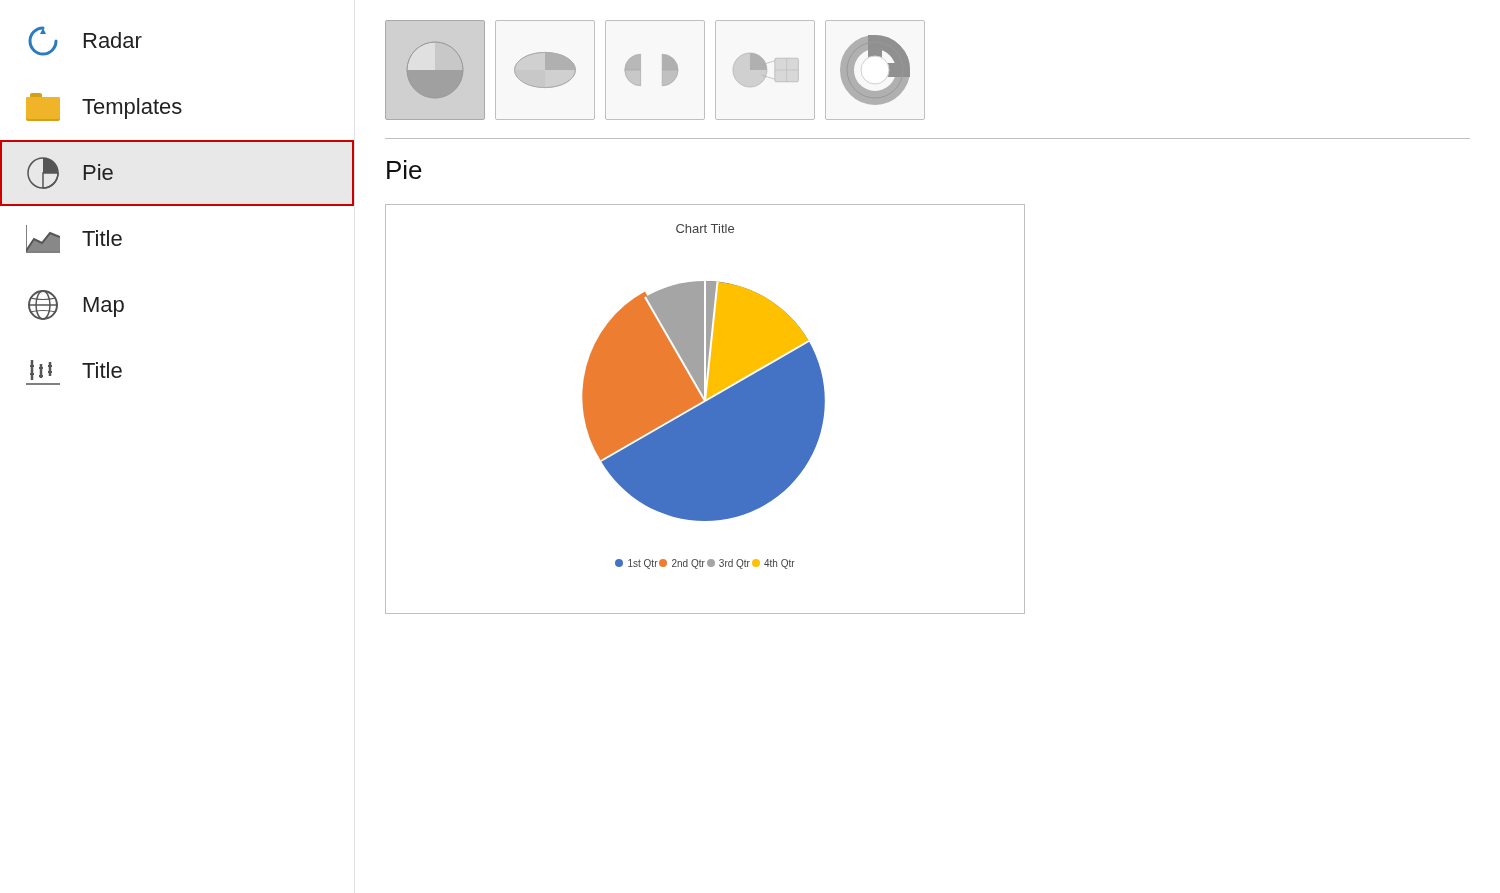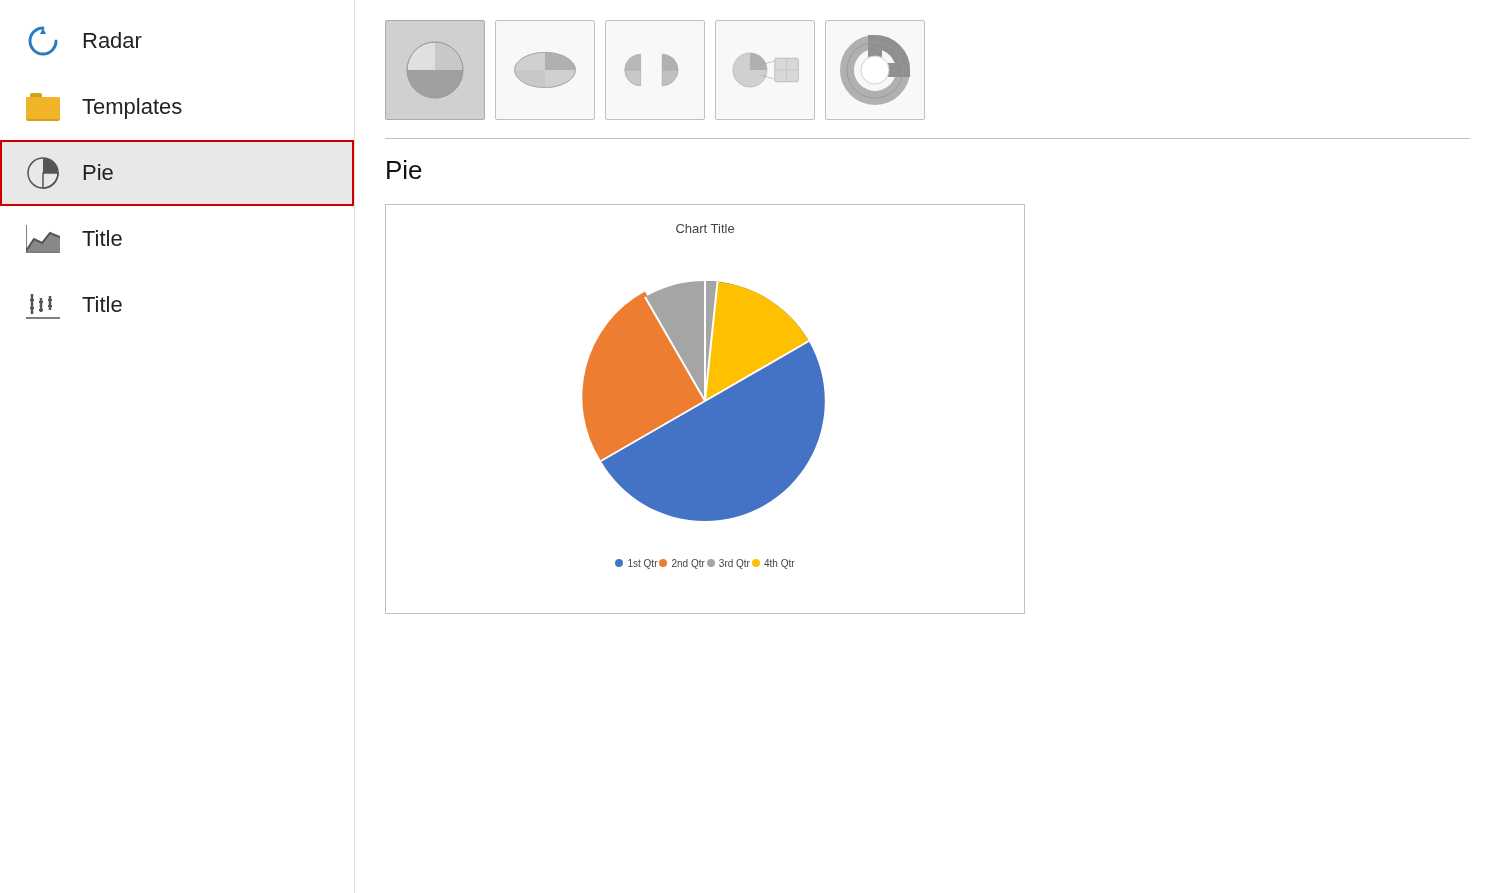--- a/index.html
+++ b/index.html
@@ -197,20 +197,32 @@
         <polygon points="0,26 8,14 16,18 24,8 34,12 34,26" fill="#555" opacity="0.7"></polygon>
         <polyline points="0,26 8,14 16,18 24,8 34,12" fill="none" stroke="#555" stroke-width="2"></polyline>
         <line x1="0" y1="27" x2="34" y2="27" stroke="#555" stroke-width="1.5"></line>
         <line x1="0" y1="0" x2="0" y2="27" stroke="#555" stroke-width="1.5"></line>
       </svg>
     </div>
     <span class="label">Title</span>
   </div>
 
 
+  <div class="sidebar-item">
+    <div class="icon-wrap">
+      <svg width="34" height="34" viewBox="0 0 34 34">
+        <circle cx="17" cy="17" r="14" fill="none" stroke="#555" stroke-width="2"></circle>
+        <ellipse cx="17" cy="17" rx="7" ry="14" fill="none" stroke="#555" stroke-width="1.5"></ellipse>
+        <line x1="3" y1="17" x2="31" y2="17" stroke="#555" stroke-width="1.5"></line>
+        <path d="M4 10 Q17 13 30 10" fill="none" stroke="#555" stroke-width="1.2"></path>
+        <path d="M4 24 Q17 21 30 24" fill="none" stroke="#555" stroke-width="1.2"></path>
+      </svg>
+    </div>
+    <span class="label">Map</span>
+  </div>
 
   <div class="sidebar-item">
     <div class="icon-wrap">
       <svg width="34" height="30" viewBox="0 0 34 30">
         <line x1="6" y1="4" x2="6" y2="24" stroke="#555" stroke-width="2.5"></line>
         <line x1="4" y1="10" x2="8" y2="10" stroke="#555" stroke-width="2"></line>
         <line x1="4" y1="18" x2="8" y2="18" stroke="#555" stroke-width="2"></line>
         <line x1="15" y1="8" x2="15" y2="22" stroke="#555" stroke-width="2.5"></line>
         <line x1="13" y1="12" x2="17" y2="12" stroke="#555" stroke-width="2"></line>
         <line x1="13" y1="20" x2="17" y2="20" stroke="#555" stroke-width="2"></line>

